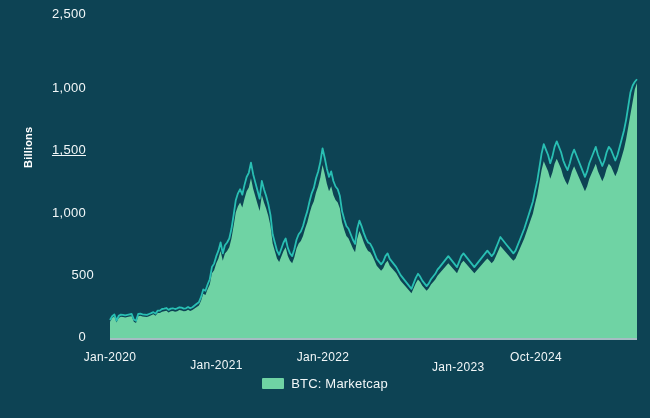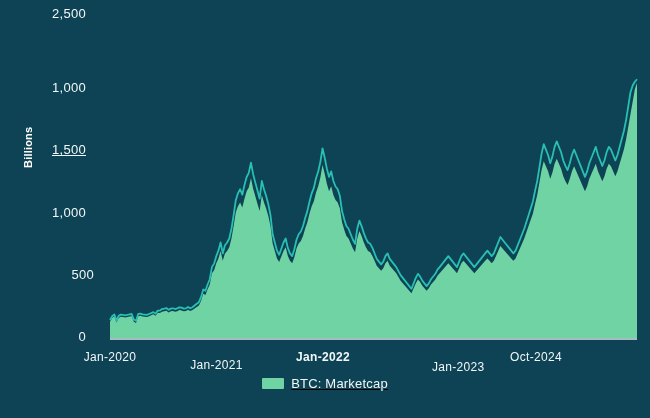--- a/index.html
+++ b/index.html
@@ -39,21 +39,21 @@
   }
   .legend{
     position:absolute;
     left:0;right:0;
     top:376px;
     display:flex;
     justify-content:center;
     align-items:center;
     gap:34px;
   }
-  .legend-item{display:flex;align-items:center;gap:7px;text-decoration:underline;}
+  .legend-item{display:flex;align-items:center;gap:7px;}
   .legend-label{color:#f2f7f8;font-size:13px;letter-spacing:.2px;white-space:nowrap;}
   .sw-area{width:22px;height:11px;border-radius:1px;display:inline-block;}
   .sw-line{width:24px;height:3px;border-radius:2px;display:inline-block;}
   svg{display:block;}
 </style>
 </head>
 <body>
 
 <div id="chart-root">
 
@@ -63,21 +63,21 @@
       <div class="ytick" style="left: 20px; top: 329px;">0</div>
       <div class="ytick" style="left: 28px; top: 266.8px;">500</div>
       <div class="ytick" style="left: 20px; top: 204.6px;">1,000</div>
       <div class="ytick" style="left: 20px; top: 142.4px; text-decoration: underline;">1,500</div>
       <div class="ytick" style="left: 20px; top: 80.2px;">1,000</div>
       <div class="ytick" style="left: 20px; top: 6px;">2,500</div>
     </div>
   <div id="x-ticks">
       <div class="xtick" style="left: 55px; top: 350px;">Jan-2020</div>
       <div class="xtick" style="left: 161.5px; top: 358px;">Jan-2021</div>
-      <div class="xtick" style="left: 268px; top: 350px; font-weight: bold;">Jan-2022</div>
+      <div class="xtick" style="left: 268px; top: 350px;">Jan-2022</div>
       <div class="xtick" style="left: 374.5px; top: 360px; text-align: right;">Jan-2023</div>
       <div class="xtick" style="left: 481px; top: 350px;">Oct-2024</div>
     </div>
 
   <svg id="plot" width="650" height="418">
       <path d="M110.00 321.83 L112.17 318.10 L114.34 316.23 L116.51 322.45 L118.67 318.10 L120.84 316.85 L123.01 317.10 L125.18 317.47 L127.35 317.10 L129.52 316.60 L131.69 316.23 L133.86 321.83 L136.02 323.07 L138.19 316.23 L140.36 315.86 L142.53 316.60 L144.70 316.85 L146.87 317.10 L149.04 316.23 L151.21 315.36 L153.37 314.36 L155.54 315.86 L157.71 313.12 L159.88 313.12 L162.05 311.63 L164.22 311.25 L166.39 310.63 L168.56 312.50 L170.72 311.25 L172.89 310.88 L175.06 311.63 L177.23 311.13 L179.40 310.01 L181.57 310.38 L183.74 311.25 L185.91 310.88 L188.07 309.64 L190.24 310.88 L192.41 310.01 L194.58 308.39 L196.75 306.90 L198.92 305.41 L201.09 300.68 L203.26 293.84 L205.42 295.08 L207.59 289.24 L209.76 284.51 L211.93 273.31 L214.10 270.20 L216.27 263.36 L218.44 258.38 L220.60 250.92 L222.77 260.87 L224.94 253.41 L227.11 250.92 L229.28 247.19 L231.45 238.48 L233.62 226.04 L235.79 212.36 L237.95 206.14 L240.12 202.40 L242.29 207.38 L244.46 198.67 L246.63 191.21 L248.80 187.48 L250.97 178.15 L253.14 188.72 L255.30 196.18 L257.47 203.65 L259.64 211.11 L261.81 194.94 L263.98 202.40 L266.15 208.62 L268.32 216.09 L270.49 226.04 L272.65 243.46 L274.82 250.92 L276.99 258.38 L279.16 262.12 L281.33 256.52 L283.50 250.92 L285.67 247.19 L287.84 255.90 L290.00 260.87 L292.17 263.36 L294.34 257.14 L296.51 248.43 L298.68 243.46 L300.85 240.97 L303.02 235.99 L305.19 228.53 L307.35 222.31 L309.52 213.60 L311.69 206.14 L313.86 201.16 L316.03 192.45 L318.20 186.23 L320.37 177.52 L322.53 165.08 L324.70 173.79 L326.87 183.74 L329.04 191.21 L331.21 186.23 L333.38 194.94 L335.55 199.92 L337.72 202.40 L339.88 208.62 L342.05 222.31 L344.22 229.77 L346.39 235.99 L348.56 238.48 L350.73 243.46 L352.90 248.43 L355.07 252.16 L357.23 238.48 L359.40 231.02 L361.57 235.99 L363.74 242.21 L365.91 247.19 L368.08 250.92 L370.25 252.16 L372.42 255.90 L374.58 260.87 L376.75 265.85 L378.92 268.34 L381.09 270.82 L383.26 268.34 L385.43 263.36 L387.60 260.87 L389.77 265.85 L391.93 268.34 L394.10 270.82 L396.27 273.31 L398.44 277.04 L400.61 280.78 L402.78 283.26 L404.95 285.75 L407.12 288.24 L409.28 290.73 L411.45 293.22 L413.62 288.24 L415.79 283.26 L417.96 279.53 L420.13 282.02 L422.30 285.75 L424.47 288.24 L426.63 290.73 L428.80 288.24 L430.97 284.51 L433.14 282.02 L435.31 279.53 L437.48 275.80 L439.65 273.31 L441.81 270.82 L443.98 268.34 L446.15 265.85 L448.32 263.36 L450.49 265.85 L452.66 268.34 L454.83 270.82 L457.00 273.31 L459.16 268.34 L461.33 263.36 L463.50 260.87 L465.67 263.36 L467.84 265.85 L470.01 268.34 L472.18 270.82 L474.35 273.31 L476.51 270.82 L478.68 268.34 L480.85 265.85 L483.02 263.36 L485.19 260.87 L487.36 258.38 L489.53 260.87 L491.70 263.36 L493.86 260.87 L496.03 255.90 L498.20 250.92 L500.37 245.94 L502.54 248.43 L504.71 250.92 L506.88 253.41 L509.05 255.90 L511.21 258.38 L513.38 260.87 L515.55 258.38 L517.72 253.41 L519.89 248.43 L522.06 243.46 L524.23 238.48 L526.40 232.26 L528.56 226.04 L530.73 219.82 L532.90 213.60 L535.07 203.65 L537.24 194.94 L539.41 182.50 L541.58 170.06 L543.74 161.35 L545.91 166.33 L548.08 171.30 L550.25 178.77 L552.42 172.55 L554.59 163.84 L556.76 158.86 L558.93 163.84 L561.09 168.82 L563.26 176.28 L565.43 181.26 L567.60 184.99 L569.77 178.77 L571.94 171.30 L574.11 166.33 L576.28 171.30 L578.44 176.28 L580.61 181.26 L582.78 186.23 L584.95 191.21 L587.12 186.23 L589.29 178.77 L591.46 173.79 L593.63 168.82 L595.79 163.84 L597.96 171.30 L600.13 176.28 L602.30 181.26 L604.47 176.28 L606.64 168.82 L608.81 163.84 L610.98 166.33 L613.14 171.30 L615.31 176.28 L617.48 171.30 L619.65 163.84 L621.82 156.38 L623.99 148.91 L626.16 138.96 L628.33 126.52 L630.49 114.08 L632.66 101.64 L634.83 89.20 L637.00 82.98 L637.00 338 L110 338 Z" fill="#6fd3a4" stroke="none"></path>
       <line x1="110" x2="637" y1="339" y2="339" stroke="#d9e6e8" stroke-width="1.6"></line>
       <path d="M110.00 319.96 L112.17 316.23 L114.34 314.36 L116.51 320.58 L118.67 315.86 L120.84 314.61 L123.01 314.86 L125.18 315.36 L127.35 314.86 L129.52 314.36 L131.69 313.99 L133.86 319.59 L136.02 320.83 L138.19 313.99 L140.36 313.62 L142.53 314.36 L144.70 314.61 L146.87 314.86 L149.04 313.99 L151.21 313.12 L153.37 312.12 L155.54 313.62 L157.71 310.63 L159.88 310.63 L162.05 309.01 L164.22 308.64 L166.39 308.02 L168.56 309.89 L170.72 308.64 L172.89 308.27 L175.06 309.01 L177.23 308.39 L179.40 307.27 L181.57 307.65 L183.74 308.64 L185.91 308.27 L188.07 306.90 L190.24 308.27 L192.41 307.27 L194.58 305.53 L196.75 303.79 L198.92 302.17 L201.09 296.95 L203.26 289.48 L205.42 290.73 L207.59 284.51 L209.76 279.28 L211.93 267.09 L214.10 263.61 L216.27 256.14 L218.44 250.67 L220.60 242.46 L222.77 253.41 L224.94 245.20 L227.11 242.46 L229.28 238.48 L231.45 228.78 L233.62 215.22 L235.79 200.16 L237.95 193.32 L240.12 189.22 L242.29 194.69 L244.46 185.11 L246.63 177.03 L248.80 172.80 L250.97 162.60 L253.14 174.17 L255.30 182.38 L257.47 190.59 L259.64 198.67 L261.81 181.01 L263.98 189.22 L266.15 196.06 L268.32 204.27 L270.49 215.09 L272.65 234.25 L274.82 242.46 L276.99 250.67 L279.16 254.78 L281.33 248.68 L283.50 242.46 L285.67 238.48 L287.84 247.93 L290.00 253.41 L292.17 256.14 L294.34 249.30 L296.51 239.72 L298.68 234.25 L300.85 231.51 L303.02 226.04 L305.19 217.95 L307.35 211.11 L309.52 201.53 L311.69 193.32 L313.86 187.85 L316.03 178.27 L318.20 171.43 L320.37 161.85 L322.53 148.29 L324.70 157.74 L326.87 168.69 L329.04 176.90 L331.21 171.43 L333.38 181.01 L335.55 186.48 L337.72 189.22 L339.88 196.06 L342.05 211.11 L344.22 219.32 L346.39 226.04 L348.56 228.78 L350.73 234.25 L352.90 239.72 L355.07 243.83 L357.23 228.78 L359.40 220.69 L361.57 226.04 L363.74 232.88 L365.91 238.36 L368.08 242.46 L370.25 243.83 L372.42 247.93 L374.58 253.41 L376.75 258.88 L378.92 261.62 L381.09 264.36 L383.26 261.62 L385.43 256.14 L387.60 253.41 L389.77 258.88 L391.93 261.62 L394.10 264.36 L396.27 267.09 L398.44 271.07 L400.61 275.18 L402.78 277.91 L404.95 280.65 L407.12 283.39 L409.28 286.13 L411.45 288.86 L413.62 283.39 L415.79 277.91 L417.96 273.81 L420.13 276.55 L422.30 280.65 L424.47 283.39 L426.63 286.13 L428.80 283.39 L430.97 279.28 L433.14 276.55 L435.31 273.81 L437.48 269.70 L439.65 267.09 L441.81 264.36 L443.98 261.62 L446.15 258.88 L448.32 256.14 L450.49 258.88 L452.66 261.62 L454.83 264.36 L457.00 267.09 L459.16 261.62 L461.33 256.14 L463.50 253.41 L465.67 256.14 L467.84 258.88 L470.01 261.62 L472.18 264.36 L474.35 267.09 L476.51 264.36 L478.68 261.62 L480.85 258.88 L483.02 256.14 L485.19 253.41 L487.36 250.67 L489.53 253.41 L491.70 256.14 L493.86 253.41 L496.03 247.93 L498.20 242.46 L500.37 236.99 L502.54 239.72 L504.71 242.46 L506.88 245.20 L509.05 247.93 L511.21 250.67 L513.38 253.41 L515.55 250.67 L517.72 245.20 L519.89 239.72 L522.06 234.25 L524.23 228.78 L526.40 222.06 L528.56 215.22 L530.73 208.38 L532.90 201.53 L535.07 190.59 L537.24 181.01 L539.41 167.32 L541.58 153.64 L543.74 144.18 L545.91 149.66 L548.08 155.01 L550.25 163.22 L552.42 156.38 L554.59 146.92 L556.76 141.45 L558.93 146.92 L561.09 152.27 L563.26 160.48 L565.43 165.95 L567.60 170.06 L569.77 163.22 L571.94 155.01 L574.11 149.66 L576.28 155.01 L578.44 160.48 L580.61 165.95 L582.78 171.43 L584.95 176.90 L587.12 171.43 L589.29 163.22 L591.46 157.74 L593.63 152.27 L595.79 146.92 L597.96 155.01 L600.13 160.48 L602.30 165.95 L604.47 160.48 L606.64 152.27 L608.81 146.92 L610.98 149.66 L613.14 155.01 L615.31 160.48 L617.48 155.01 L619.65 146.92 L621.82 138.71 L623.99 130.50 L626.16 119.55 L628.33 105.87 L630.49 92.19 L632.66 85.47 L634.83 81.74 L637.00 79.25" fill="none" stroke="#29bfb3" stroke-width="1.8" stroke-linejoin="round"></path>
     </svg>
 

